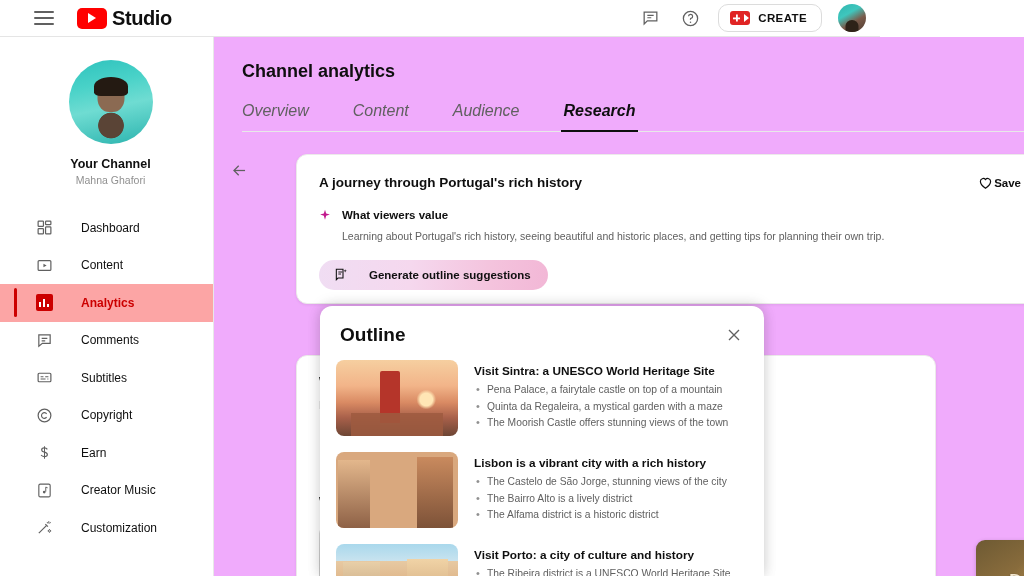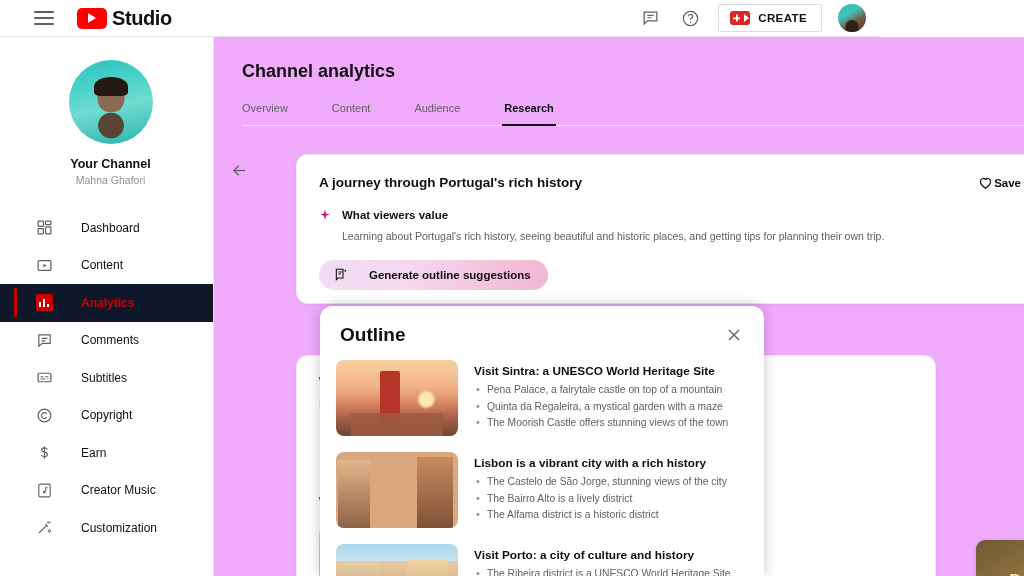--- a/index.html
+++ b/index.html
@@ -49,21 +49,21 @@
     display: flex; align-items: center; gap: 16px;
   }
   .icon-btn {
     width: 24px; height: 24px;
     display: flex; align-items: center; justify-content: center;
     cursor: pointer; color: #606060;
   }
   .create-btn {
     display: flex; align-items: center; gap: 8px;
     height: 28px; padding: 0 14px 0 11px;
-    border: 1px solid #dcdcdc; border-radius: 2px;
+    border: 1px solid #dcdcdc; border-radius: 10px;
     background: #fff; cursor: pointer;
   }
   .create-cam {
     width: 20px; height: 14px; border-radius: 3px;
     background: #e02424; position: relative; flex: none;
   }
   .create-cam::before {
     content: ""; position: absolute; left: 3px; top: 50%;
     transform: translateY(-50%);
     width: 7px; height: 7px;
@@ -135,21 +135,21 @@
     cursor: pointer;
   }
   .nav-item .nav-ico {
     width: 20px; height: 20px; flex: none;
     display: flex; align-items: center; justify-content: center;
     color: #606060;
   }
   .nav-item .nav-lbl {
     margin-left: 27px; font-size: 12px; color: #0f0f0f; white-space: nowrap;
   }
-  .nav-item.active { background: #0f172a; text-align: center; }
+  .nav-item.active { background: #fca5a5; text-align: center; }
   .nav-item.active::before {
     content: ""; position: absolute; left: 14px; top: 4px;
     width: 3px; height: 29px; background: #cc0000; border-radius: 2px;
   }
   .nav-item.active .nav-lbl { color: #cc0000; font-weight: 600; }
 
   .ico-analytics {
     width: 17px; height: 17px; border-radius: 2px;
     background: #cc0000; position: relative;
   }
@@ -171,23 +171,23 @@
   .page-title {
     margin: 24px 0 0 28px;
     font-size: 18px; font-weight: 700; color: #0f0f0f;
   }
   .tabs {
     margin-top: 16px; margin-left: 28px;
     display: flex; gap: 0; border-bottom: 1px solid #e8e8e8;
     padding-right: 0;
   }
   .tab {
-    font-size: 11px; color: #606060;
+    font-size: 16px; color: #606060;
     padding: 4px 0 11px 0; margin-right: 44px;
-    cursor: pointer; position: relative; white-space: nowrap;
+    cursor: pointer; position: relative; white-space: nowrap; font-style: italic;
   }
   .tab.active { color: #0f0f0f; font-weight: 700; }
   .tab.active::after {
     content: ""; position: absolute; left: -2px; right: -2px; bottom: -1px;
     height: 2.4px; background: #0f0f0f;
   }
 
   .back-arrow {
     position: absolute; left: 12px; top: 120px;
     width: 26px; height: 26px;

